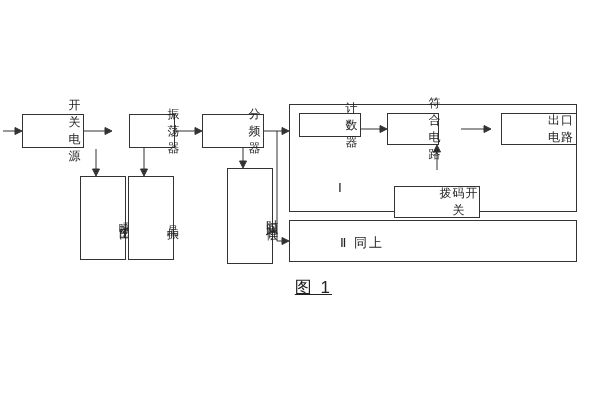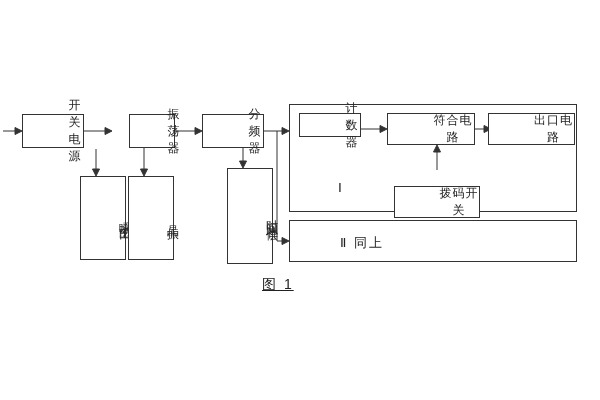--- a/index.html
+++ b/index.html
@@ -16,21 +16,21 @@
   .group{
     position:absolute;border:1px solid #333;background:transparent;box-sizing:border-box;
   }
   .vtext{
     writing-mode:vertical-rl;text-orientation:upright;letter-spacing:3px;line-height:1;
   }
   .label{
     position:absolute;font-size:13px;letter-spacing:2px;white-space:nowrap;
   }
   .caption{
-    position:absolute;font-size:14px;letter-spacing:2px;text-align:left;text-decoration:underline;
+    position:absolute;font-size:17px;letter-spacing:2px;text-align:right;text-decoration:underline;
   }
 </style>
 </head>
 <body>
 
 <div class="stage">
 
   <svg class="wires" viewBox="0 0 600 400">
     <g stroke="#333" stroke-width="1" fill="#333">
 
@@ -71,22 +71,22 @@
   </svg>
 
   <div class="group" style="left:289px;top:104px;width:288px;height:108px;"></div>
   <div class="group" style="left:289px;top:220px;width:288px;height:42px;"></div>
 
   <div class="box" style="left:22px;top:114px;width:62px;height:34px;">开关电源</div>
   <div class="box" style="left:129px;top:114px;width:42px;height:34px;">振荡器</div>
   <div class="box" style="left:202px;top:114px;width:62px;height:34px;font-family:Liberation Mono, monospace;">分频器</div>
 
   <div class="box" style="left:299px;top:113px;width:62px;height:24px;">计数器</div>
-  <div class="box" style="left:387px;top:113px;width:88px;height:32px;">符合电路</div>
-  <div class="box" style="left:488px;top:113px;width:87px;height:32px;">出口电路</div>
+  <div class="box" style="left:387px;top:113px;width:52px;height:32px;">符合电路</div>
+  <div class="box" style="left:501px;top:113px;width:76px;height:32px;">出口电路</div>
   <div class="box" style="left:394px;top:186px;width:86px;height:32px;">拨码开关</div>
   <div class="label" style="left:338px;top:180px;">Ⅰ</div>
 
   <div class="label" style="left:340px;top:234px;">Ⅱ  同上</div>
 
   <div class="box" style="left:80px;top:176px;width:32px;height:84px;">
     <span class="vtext">瞬动出口</span>
   </div>
   <div class="box" style="left:128px;top:176px;width:32px;height:84px;">
     <span class="vtext">晶振</span>

